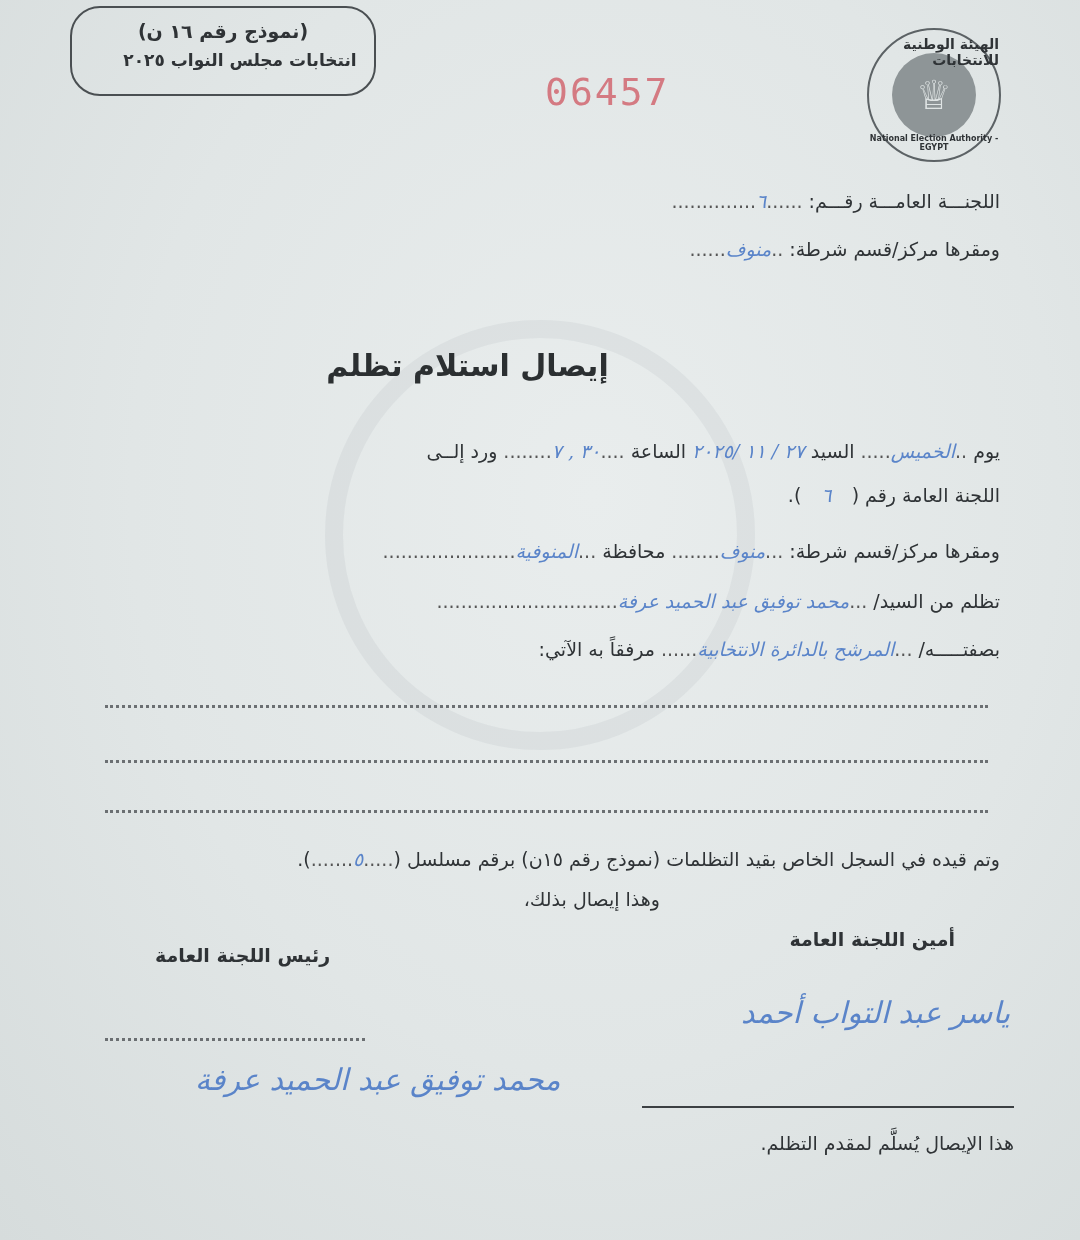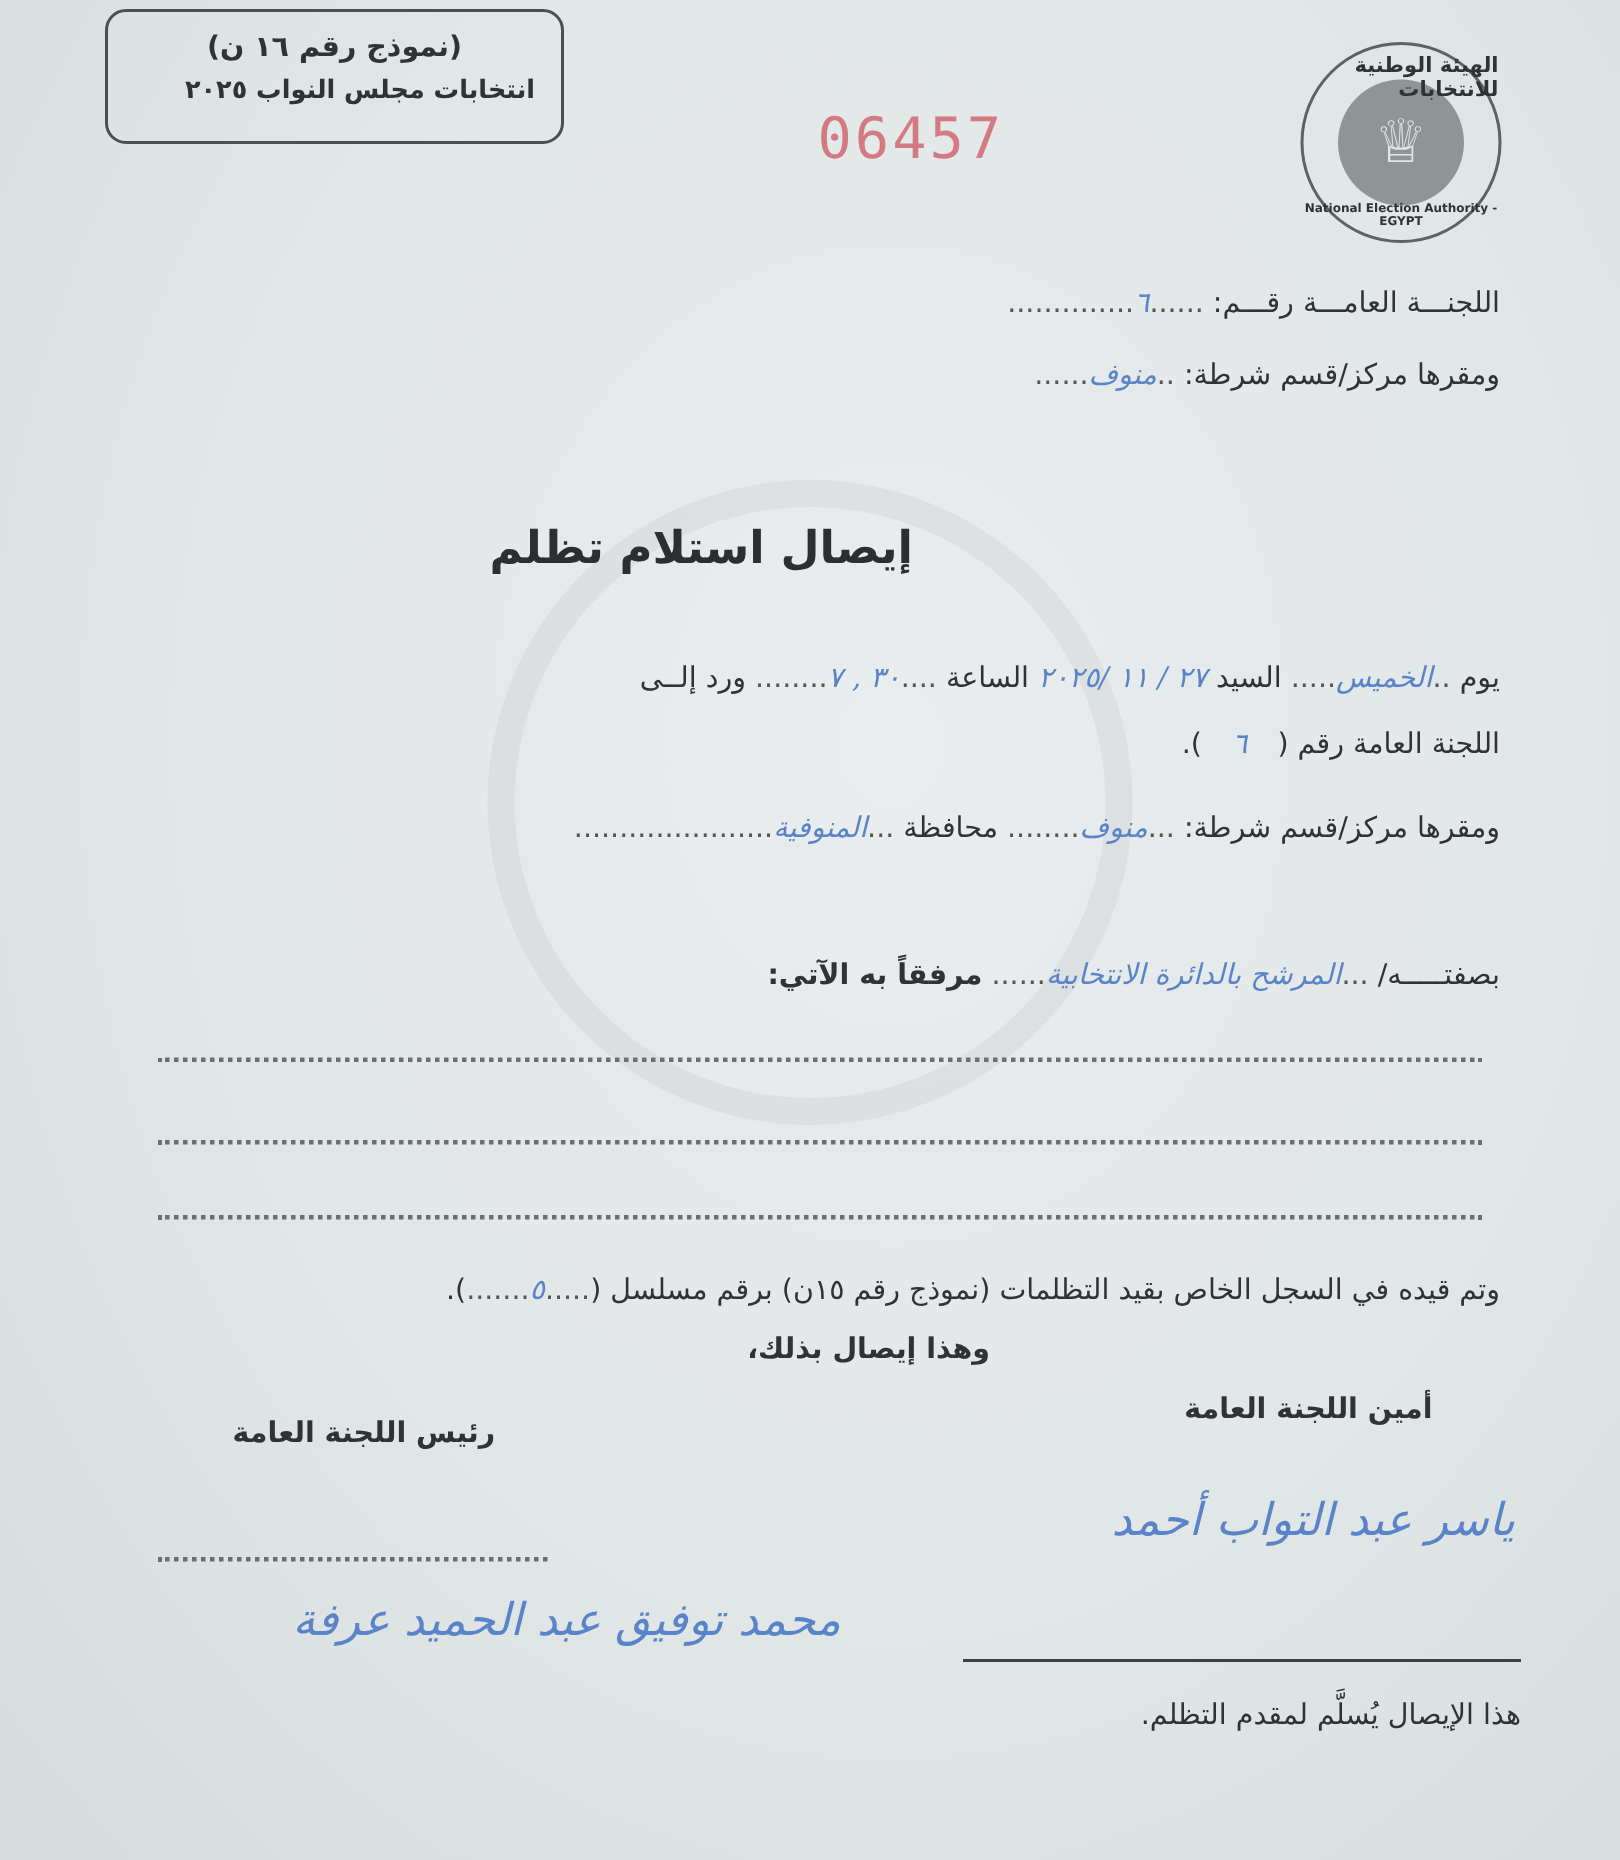--- a/index.html
+++ b/index.html
@@ -10,21 +10,21 @@
     color:#2f3336;
     position:relative;
   }
   .paper {
     position:absolute; left:0; top:0; width:1080px; height:1240px;
     background: radial-gradient(ellipse at 55% 40%, #e9eded 0%, #e1e6e6 55%, #d6dcdc 100%);
   }
   .rtl { direction:rtl; unicode-bidi:plaintext; }
   .form-box {
     position:absolute; left:70px; top:6px; width:302px; height:86px;
-    border:2px solid #4a4f52; border-radius:14px;
+    border:2px solid #4a4f52; border-radius:30px;
     text-align:center; font-weight:bold;
   }
   .form-box .l1 { font-size:19px; margin-top:12px; }
   .form-box .l2 { font-size:17px; margin-top:8px;padding-left:34px; }
   .serial {
     position:absolute; left:545px; top:70px;
     font-family:"DejaVu Sans Mono", monospace; font-size:38px; color:#d47a82; letter-spacing:2px;
   }
   .logo {
     position:absolute; left:867px; top:28px; width:134px; height:134px;
@@ -38,21 +38,21 @@
   .logo .ring-ar { position:absolute; top:6px; width:100%; text-align:right; font-size:14px; font-weight:bold; }
   .logo .ring-en { position:absolute; bottom:8px; width:100%; text-align:center; font-size:8px; font-weight:bold; }
   .line { position:absolute; right:80px; font-size:19px; white-space:nowrap; }
   .hand { color:#5a84c9; font-family:"DejaVu Serif", serif; font-style:italic; }
   .dots { color:#555; letter-spacing:1px; }
   .title {
     position:absolute; left:0; width:935px; top:348px; text-align:center;
     font-size:30px; font-weight:bold; color:#2b2f31;
   }
   .dotline { position:absolute; left:105px; right:92px; border-bottom:3px dotted #6b6f72; height:0; }
-  .bold { font-weight:bold; }
+  .bold { font-weight:normal; }
   .sig-label { position:absolute; font-size:19px; font-weight:bold; }
   .hline { position:absolute; left:642px; width:372px; top:1106px; border-top:2px solid #3c4043; }
   .watermark {
     position:absolute; left:325px; top:320px; width:430px; height:430px; border-radius:50%;
     border:18px solid rgba(150,160,165,0.12); box-sizing:border-box;
   }
 </style>
 </head>
 <body>
 
@@ -97,20 +97,24 @@
     <span class="hand" style="padding:0 14px;">٦</span>
     <span>).</span>
   </div>
 
   <div class="line rtl" style="top:540px;">
     <span>ومقرها مركز/قسم شرطة:</span>
     <span class="dots">...</span><span class="hand">منوف</span><span class="dots">........</span>
     <span>محافظة</span>
     <span class="dots">...</span><span class="hand">المنوفية</span><span class="dots">......................</span>
   </div>
+  <div class="line rtl" style="top:590px;">
+    <span>تظلم من السيد/</span>
+    <span class="dots">...</span><span class="hand">محمد توفيق عبد الحميد عرفة</span><span class="dots">..............................</span>
+  </div>
   <div class="line rtl" style="top:638px;">
     <span>بصفتـــــه/</span>
     <span class="dots">...</span><span class="hand">المرشح بالدائرة الانتخابية</span><span class="dots">......</span>
     <span class="bold">مرفقاً به الآتي:</span>
   </div>
 
   <div class="dotline" style="top:705px;"></div>
   <div class="dotline" style="top:760px;"></div>
   <div class="dotline" style="top:810px;"></div>
 

